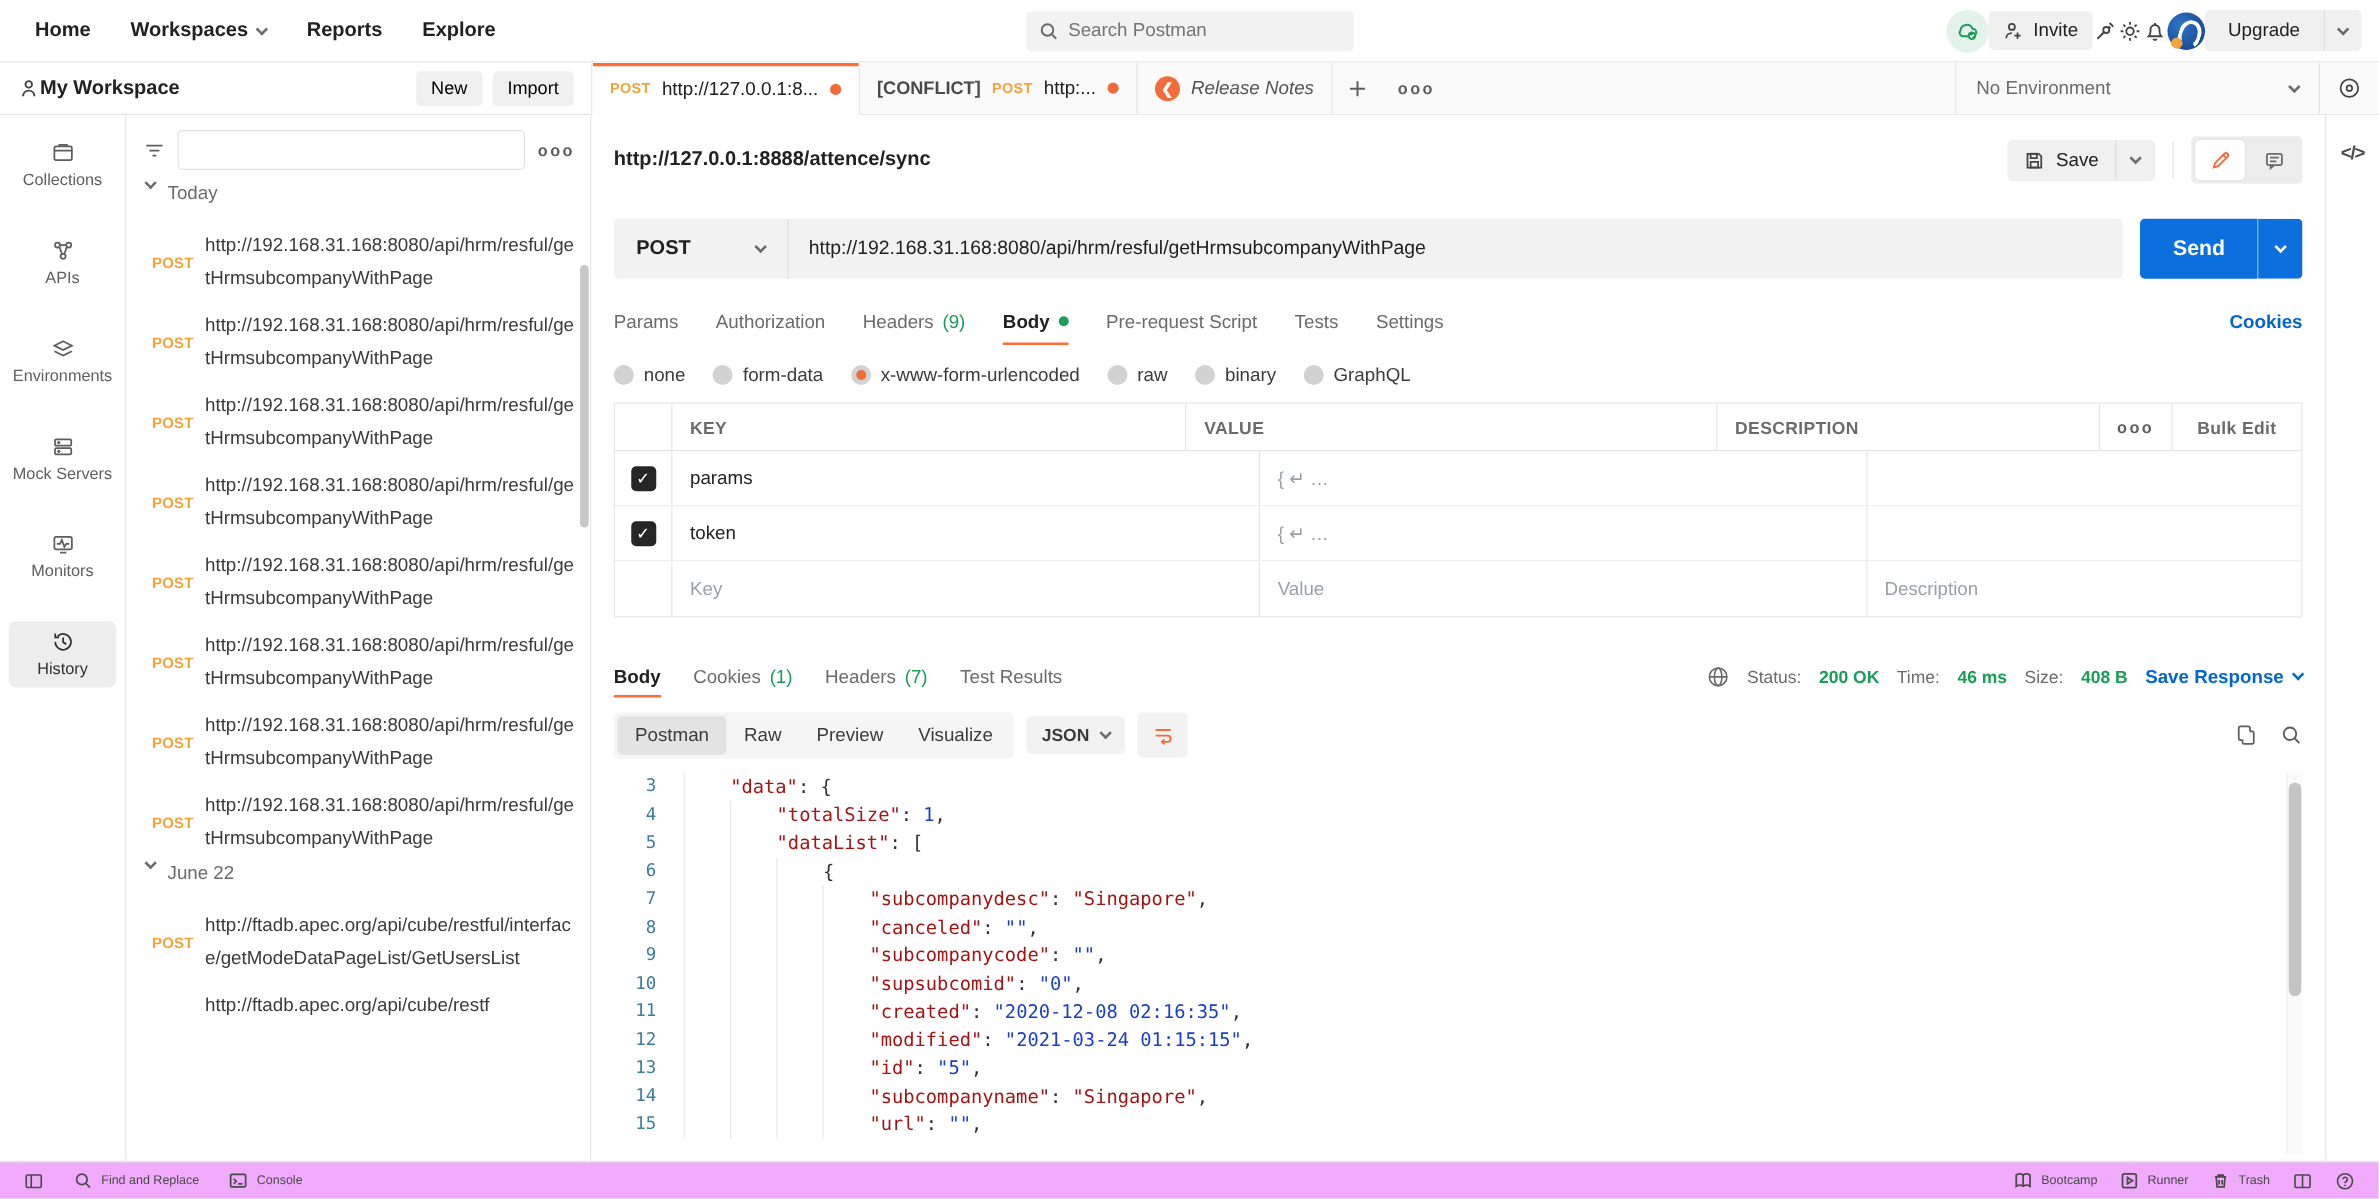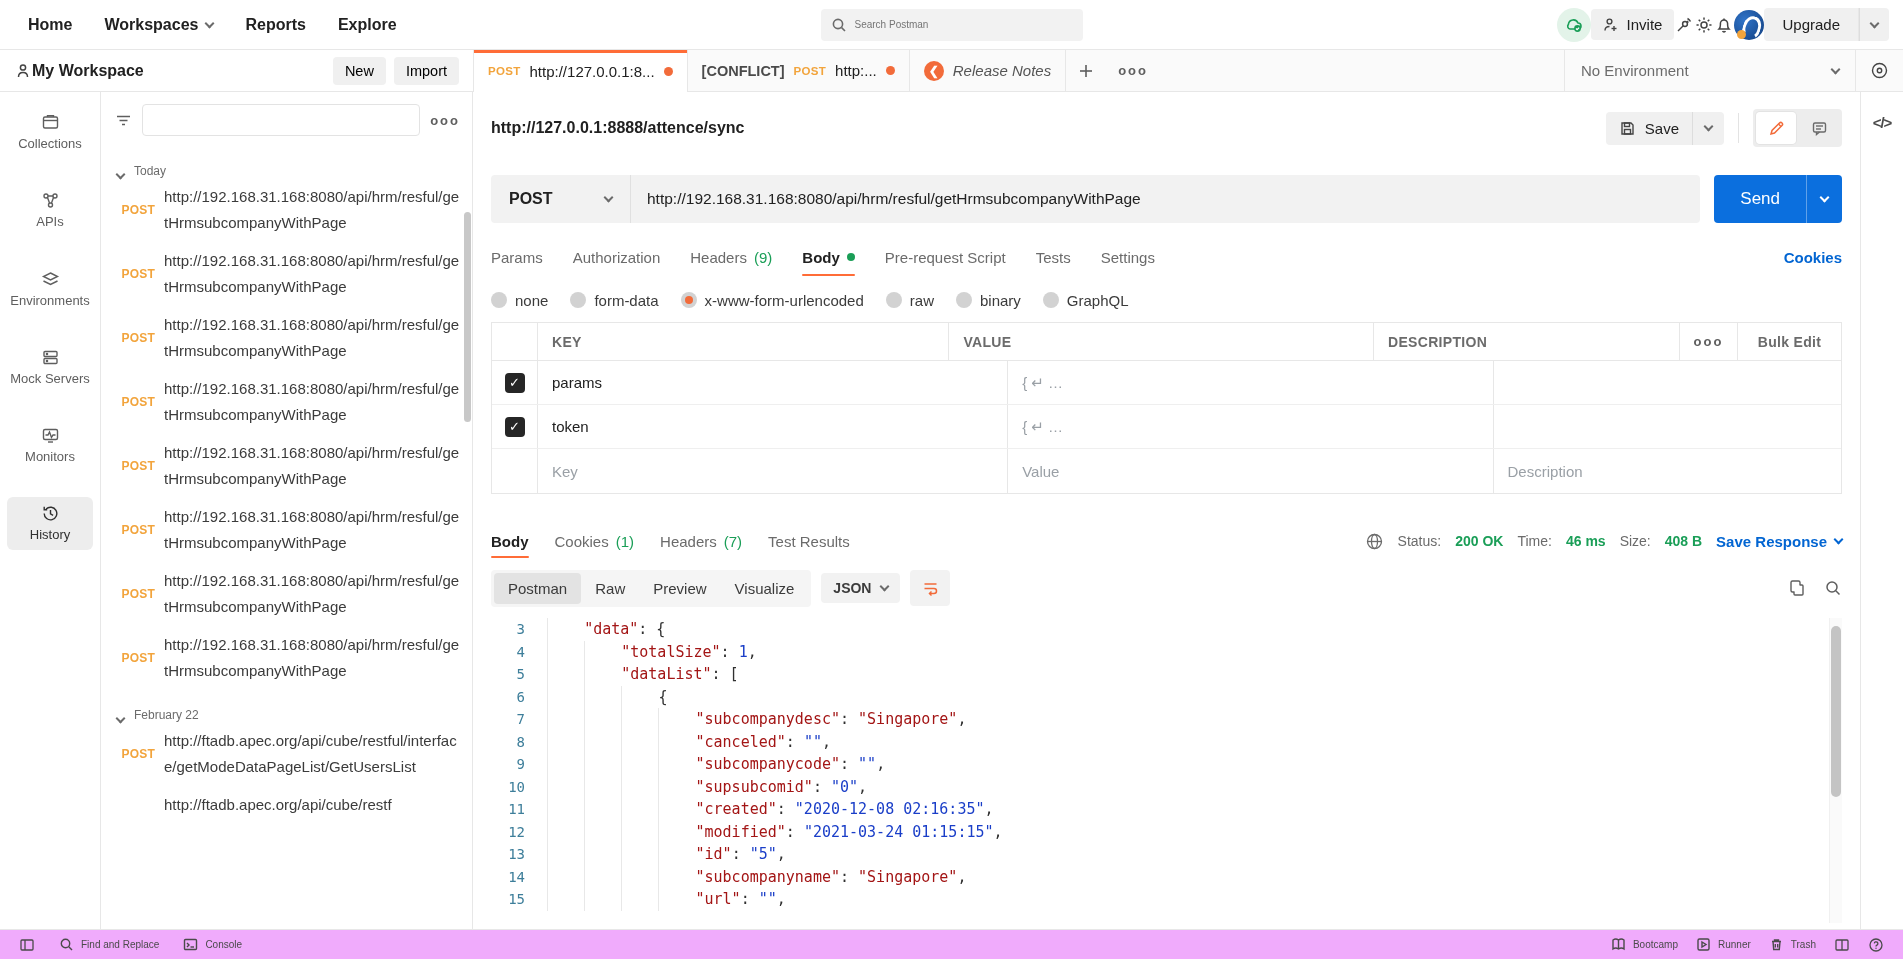--- a/index.html
+++ b/index.html
@@ -25,21 +25,21 @@
   .chev{width:7px;height:7px;border-right:2px solid #6B6B6B;border-bottom:2px solid #6B6B6B;
     transform:rotate(45deg);display:inline-block;margin-top:-3px}
   .dots3{font-size:13px;letter-spacing:2px;color:#5E5E5E;font-weight:700;line-height:1}
 
   
   .topnav{height:50px;display:flex;align-items:center;padding:0 14px;border-bottom:1px solid var(--border);position:relative;background:#fff}
   .nav-left{display:flex;align-items:center;gap:4px}
   .nav-item{display:flex;align-items:center;gap:8px;padding:9px 14px;border-radius:4px;font-weight:600;font-size:16px;cursor:pointer}
   .search-wrap{position:absolute;left:50%;transform:translateX(-50%);width:262px;height:32px;background:var(--field);
     border-radius:4px;display:flex;align-items:center;gap:8px;padding:0 10px}
-  .search-wrap input{border:0;outline:0;background:transparent;font-family:inherit;font-size:10px;color:#1d4ed8;width:100%}
+  .search-wrap input{border:0;outline:0;background:transparent;font-family:inherit;font-size:15px;color:#1d4ed8;width:100%}
   .nav-right{margin-left:auto;display:flex;align-items:center;}
   .green-bubble{width:34px;height:34px;border-radius:50%;background:#E3F3E9;display:flex;align-items:center;justify-content:center}
   .gray-btn{background:var(--btn);border:0;border-radius:4px;padding:7px 12px;font-family:inherit;font-size:15px;color:var(--ink);
     display:flex;align-items:center;gap:8px;cursor:pointer}
   .avatar{width:30px;height:30px;border-radius:50%;background:radial-gradient(circle at 35% 35%,#2F74C9,#123E7E);position:relative}
   .avatar::after{content:"";position:absolute;left:3px;bottom:1px;width:9px;height:9px;border-radius:50%;background:#F2A43C}
   .avatar::before{content:"";position:absolute;left:9px;top:6px;width:12px;height:16px;border-radius:50% 50% 40% 40%;
     border:3px solid #fff;border-bottom-color:transparent;transform:rotate(18deg)}
   .upgrade{display:flex;align-items:stretch}
   .upgrade .main{background:var(--btn);border-radius:4px 0 0 4px;padding:8px 18px;font-size:15px;cursor:pointer}
@@ -73,21 +73,21 @@
   .rail{width:101px;flex:none;border-right:1px solid var(--border);display:flex;flex-direction:column;align-items:center;gap:26px;padding-top:14px}
   .rail-item{width:86px;padding:7px 2px;display:flex;flex-direction:column;align-items:center;gap:5px;border-radius:6px;cursor:pointer;color:#5E5E5E}
   .rail-item .lbl{font-size:13px;text-align:center;line-height:1.1}
   .rail-item.active{background:#EDEDED;color:#303030}
 
   
   .sidebar{width:372px;flex:none;border-right:1px solid var(--border);display:flex;flex-direction:column;position:relative;overflow:hidden}
   .filter-row{display:flex;align-items:center;gap:10px;padding:12px 12px 8px 14px}
   .filter-input{flex:1;height:32px;border:1px solid #E3E3E3;border-radius:4px;background:#fff;outline:0;font-family:inherit;padding:0 8px}
   .hist-list{flex:1;overflow:hidden;padding:2px 4px 0 6px}
-  .sec-header{display:flex;align-items:flex-end;gap:10px;height:32px;color:var(--gray);font-size:12px;padding-left:10px;cursor:pointer}
+  .sec-header{display:flex;align-items:flex-start;gap:10px;height:32px;color:var(--gray);font-size:15px;padding-left:10px;cursor:pointer}
   .hist-item{display:flex;gap:9px;padding:6px 6px 6px 12px;border-radius:4px;cursor:pointer}
   .hist-method{width:36px;flex:none;text-align:right;color:var(--amber);font-size:12px;font-weight:700;letter-spacing:.2px;
     display:flex;align-items:center;justify-content:flex-end}
   .hist-url{flex:1;color:#3B3B3B;font-size:15px;line-height:26px;word-break:break-all}
   .side-scroll{position:absolute;right:1px;top:120px;width:7px;height:210px;border-radius:4px;background:#C8C8C8}
 
   
   .main{flex:1;display:flex;flex-direction:column;border-right:1px solid var(--border);min-width:0}
   .req-title-row{height:72px;flex:none;display:flex;align-items:center;padding:0 18px;gap:14px}
   .req-title{font-weight:600;font-size:16px}
@@ -100,21 +100,21 @@
   .edit-seg .seg{width:40px;height:32px;border-radius:4px;display:flex;align-items:center;justify-content:center;cursor:pointer}
   .edit-seg .seg.on{background:#fff;box-shadow:0 0 0 1px #E3E3E3}
 
   .method-row{height:70px;flex:none;display:flex;align-items:center;padding:0 18px;gap:14px}
   .url-field{flex:1;height:48px;background:var(--field);border-radius:4px;display:flex;align-items:center}
   .method-select{width:140px;flex:none;display:flex;align-items:center;justify-content:space-between;padding:0 18px;
     border-right:1px solid #E0E0E0;cursor:pointer;height:100%}
   .method-select .m{font-weight:700;font-size:16px}
   .url-field input{flex:1;border:0;background:transparent;outline:0;font-family:inherit;font-size:15.5px;color:var(--ink);padding:0 16px}
   .send-btn{display:flex;align-items:stretch;height:48px}
-  .send-btn .main-part{background:var(--blue);color:#fff;font-weight:400;font-size:17px;border-radius:4px 0 0 4px;
+  .send-btn .main-part{background:var(--blue);color:#fff;font-weight:700;font-size:17px;border-radius:4px 0 0 4px;
     padding:17px 26px;display:flex;align-items:center;cursor:pointer}
   .send-btn .arrow{background:var(--blue);border-left:1px solid rgba(255,255,255,.35);border-radius:0 4px 4px 0;width:36px;
     display:flex;align-items:center;justify-content:center;cursor:pointer}
   .send-btn .chev{border-color:#fff}
 
   .req-tabs-row{height:46px;flex:none;display:flex;align-items:stretch;padding:0 18px;gap:30px}
   .rtab{display:flex;align-items:center;gap:7px;color:var(--gray);cursor:pointer;position:relative;font-size:15px}
   .rtab.active{color:var(--ink);font-weight:600}
   .rtab.active::after{content:"";position:absolute;left:0;right:0;bottom:4px;height:2.5px;background:var(--orange);border-radius:2px}
   .rtab .count{color:var(--green)}
@@ -427,21 +427,21 @@
         <div class="hist-item">
           <span class="hist-method">POST</span>
           <span class="hist-url">http://192.168.31.168:8080/api/hrm/resful/getHrmsubcompanyWithPage</span>
         </div>
         <div class="hist-item">
           <span class="hist-method">POST</span>
           <span class="hist-url">http://192.168.31.168:8080/api/hrm/resful/getHrmsubcompanyWithPage</span>
         </div>
         <div class="sec-header">
           <span class="chev"></span>
-          <span>February 22</span>
+          <span>June 22</span>
         </div>
         <div class="hist-item">
           <span class="hist-method">POST</span>
           <span class="hist-url">http://ftadb.apec.org/api/cube/restful/interface/getModeDataPageList/GetUsersList</span>
         </div>
         <div class="hist-item">
           <span class="hist-method"></span>
           <span class="hist-url">http://ftadb.apec.org/api/cube/restf</span>
         </div>
       </div>

